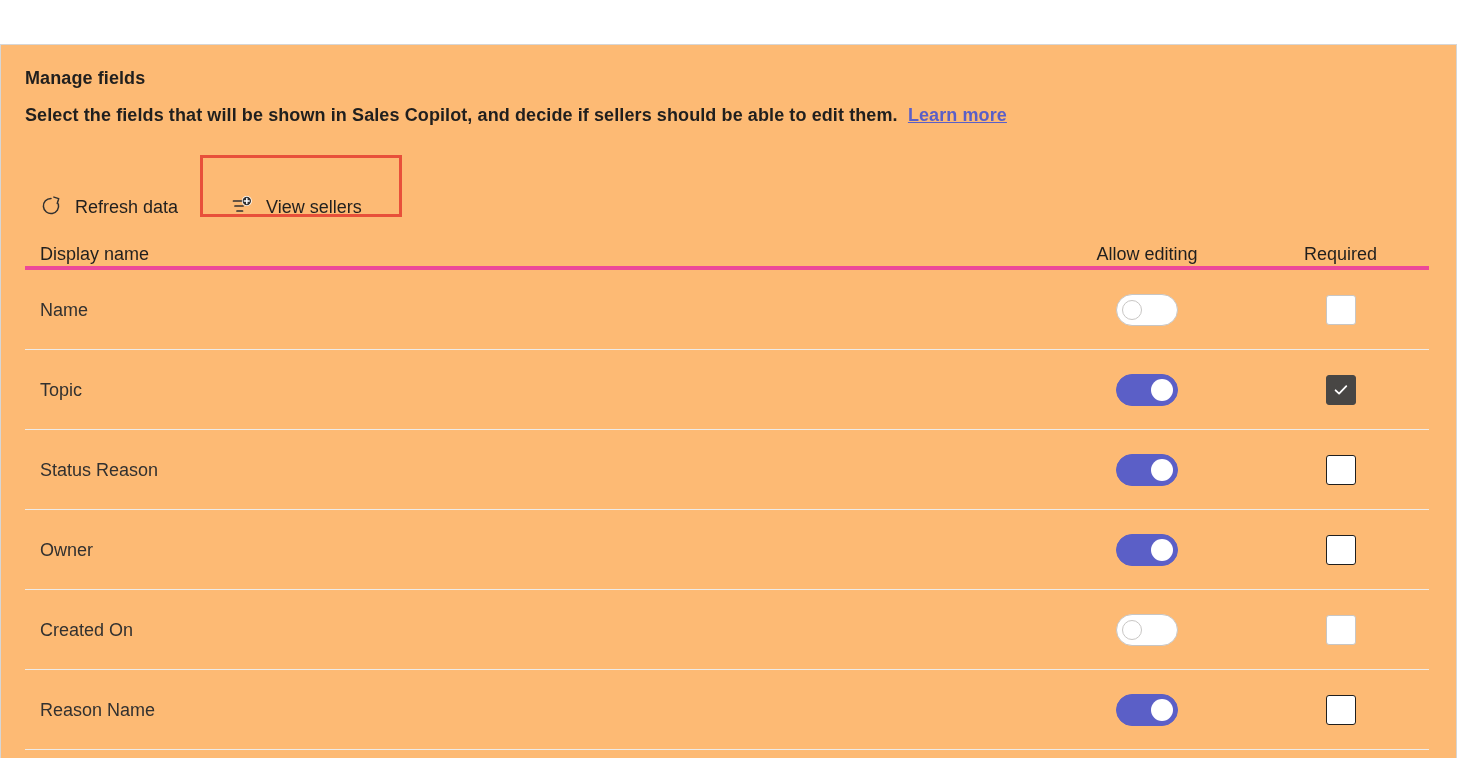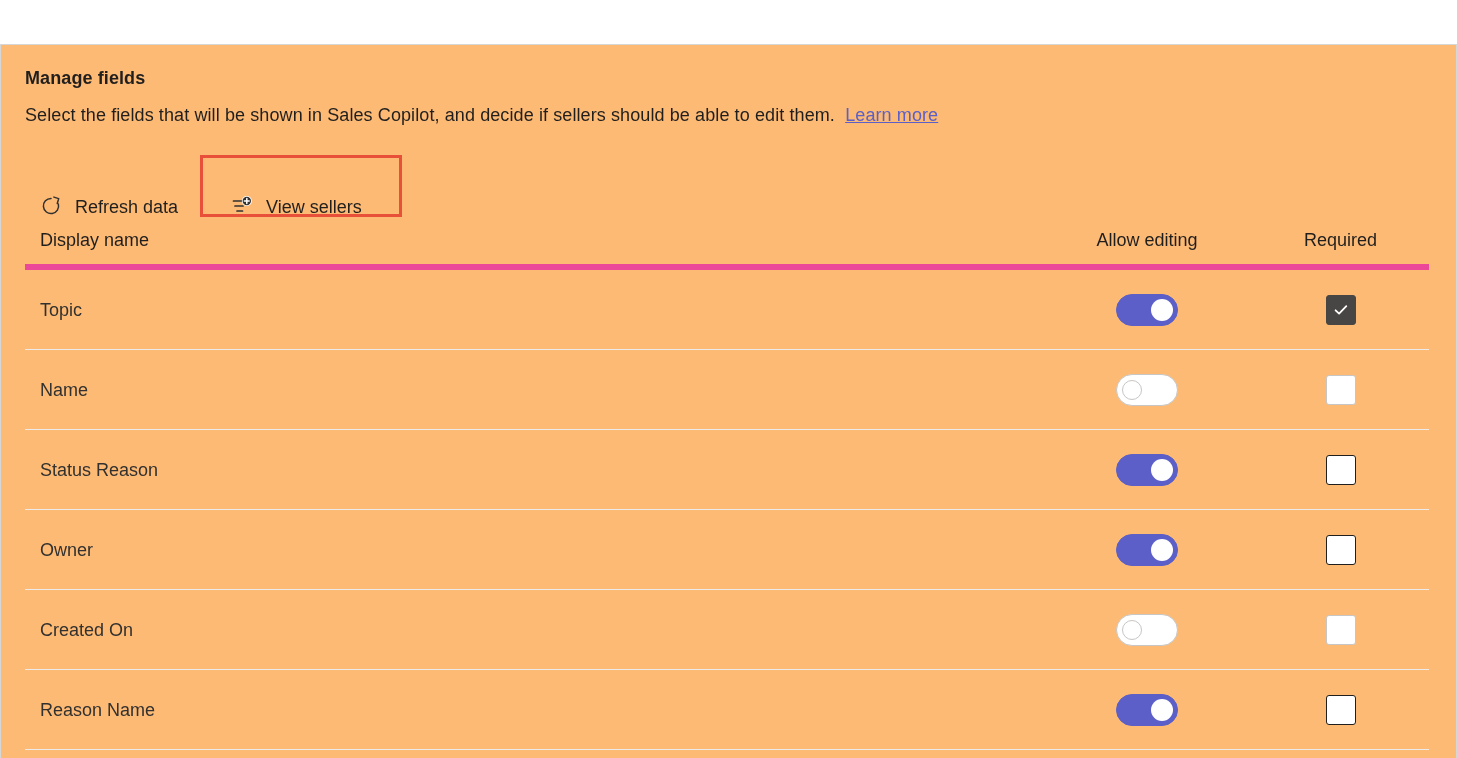--- a/index.html
+++ b/index.html
@@ -31,21 +31,21 @@
     font-size: 18px;
     font-weight: bold;
     color: #201f1e;
     line-height: 26px;
     letter-spacing: .1px;
   }
 
   .page-subtitle {
     margin-top: 11px;
     font-size: 18px;
-    font-weight: normal;
+    font-weight: bold;
     color: #201f1e;
     line-height: 26px;
     letter-spacing: .1px;
   }
 
   .learn-more-link {
     color: #5b5fc7;
     text-decoration: underline;
     cursor: pointer;
   }
@@ -103,23 +103,23 @@
   }
 
   
   .fields-table {
     margin-left: 24px;
     width: 1404px;
   }
 
   .table-head {
     display: flex;
-    align-items: flex-start;
+    align-items: flex-end;
     height: 42px;
-    border-bottom: 6px solid #ec4899;
+    border-bottom: 4px solid #ec4899;
   }
 
   .col-display  { width: 1017px; padding-left: 15px; }
   .col-editing  { width: 210px; text-align: center; }
   .col-required { width: 177px; text-align: center; }
 
   .table-head .hdr {
     font-size: 18px;
     color: #201f1e;
     line-height: 24px;
@@ -264,86 +264,86 @@
       <div class="col-editing">
         <span class="hdr">Allow editing</span>
       </div>
       <div class="col-required">
         <span class="hdr">Required</span>
       </div>
     </div>
 
     <div id="rows-container">
         <div class="table-row">
+          <div class="col-display"><span class="cell-name">Name</span></div>
+          <div class="col-editing cell-center">
+            <div class="toggle off-disabled">
+              <span class="knob"></span>
+            </div>
+          </div>
+          <div class="col-required cell-center">
+            <div class="checkbox unchecked disabled"></div>
+          </div>
+        </div>
+        <div class="table-row">
           <div class="col-display"><span class="cell-name">Topic</span></div>
           <div class="col-editing cell-center">
             <div class="toggle on">
               <span class="knob"></span>
             </div>
           </div>
           <div class="col-required cell-center">
             <div class="checkbox checked">
               <svg class="check-glyph" width="18" height="18" viewBox="0 0 18 18" fill="none">
                 <path d="M3.6 9.3 L7.1 12.6 L14.3 5.2" stroke="#ffffff" stroke-width="1.8" stroke-linecap="round" stroke-linejoin="round"></path>
               </svg>
             </div>
           </div>
         </div>
         <div class="table-row">
-          <div class="col-display"><span class="cell-name">Name</span></div>
+          <div class="col-display"><span class="cell-name">Status Reason</span></div>
+          <div class="col-editing cell-center">
+            <div class="toggle on">
+              <span class="knob"></span>
+            </div>
+          </div>
+          <div class="col-required cell-center">
+            <div class="checkbox unchecked"></div>
+          </div>
+        </div>
+        <div class="table-row">
+          <div class="col-display"><span class="cell-name">Owner</span></div>
+          <div class="col-editing cell-center">
+            <div class="toggle on">
+              <span class="knob"></span>
+            </div>
+          </div>
+          <div class="col-required cell-center">
+            <div class="checkbox unchecked"></div>
+          </div>
+        </div>
+        <div class="table-row">
+          <div class="col-display"><span class="cell-name">Created On</span></div>
           <div class="col-editing cell-center">
             <div class="toggle off-disabled">
               <span class="knob"></span>
             </div>
           </div>
           <div class="col-required cell-center">
             <div class="checkbox unchecked disabled"></div>
           </div>
         </div>
         <div class="table-row">
-          <div class="col-display"><span class="cell-name">Status Reason</span></div>
+          <div class="col-display"><span class="cell-name">Reason Name</span></div>
           <div class="col-editing cell-center">
             <div class="toggle on">
               <span class="knob"></span>
             </div>
           </div>
           <div class="col-required cell-center">
             <div class="checkbox unchecked"></div>
           </div>
         </div>
-        <div class="table-row">
-          <div class="col-display"><span class="cell-name">Owner</span></div>
-          <div class="col-editing cell-center">
-            <div class="toggle on">
-              <span class="knob"></span>
-            </div>
-          </div>
-          <div class="col-required cell-center">
-            <div class="checkbox unchecked"></div>
-          </div>
-        </div>
-        <div class="table-row">
-          <div class="col-display"><span class="cell-name">Created On</span></div>
-          <div class="col-editing cell-center">
-            <div class="toggle off-disabled">
-              <span class="knob"></span>
-            </div>
-          </div>
-          <div class="col-required cell-center">
-            <div class="checkbox unchecked disabled"></div>
-          </div>
-        </div>
-        <div class="table-row">
-          <div class="col-display"><span class="cell-name">Reason Name</span></div>
-          <div class="col-editing cell-center">
-            <div class="toggle on">
-              <span class="knob"></span>
-            </div>
-          </div>
-          <div class="col-required cell-center">
-            <div class="checkbox unchecked"></div>
-          </div>
-        </div>
       </div>
 
   </div>
 
 </div>
 
 </body></html>

